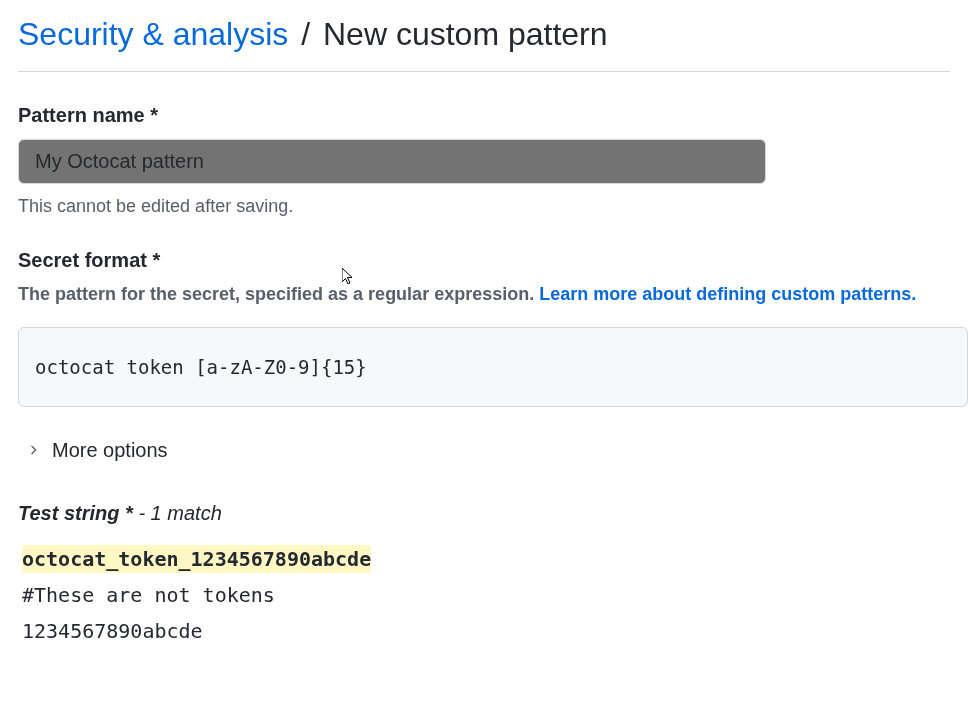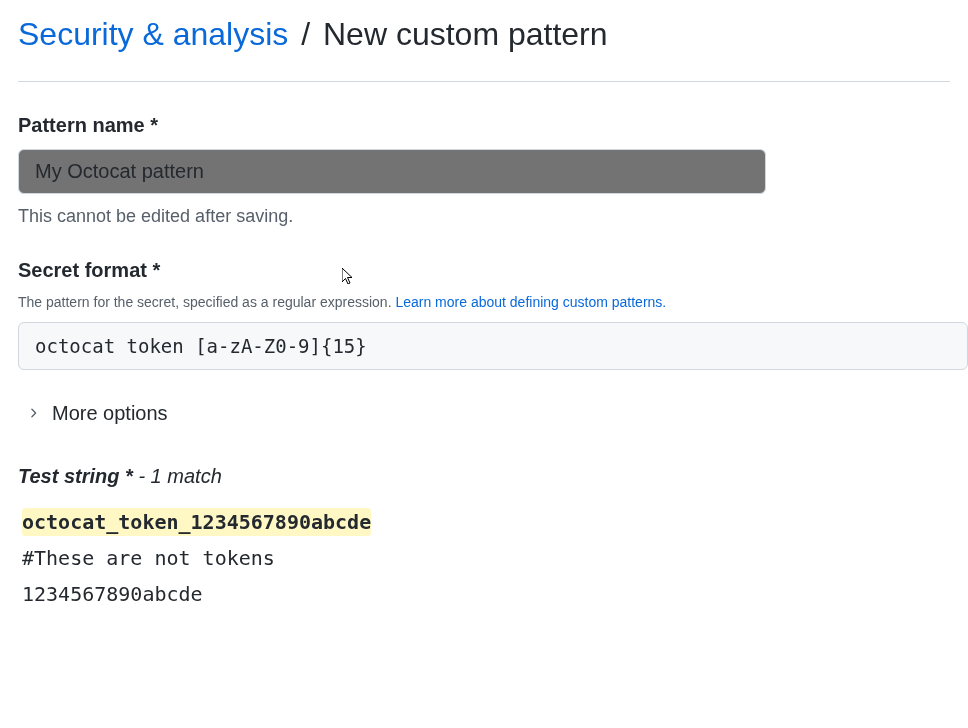--- a/index.html
+++ b/index.html
@@ -10,21 +10,21 @@
     body {
       font-family: -apple-system, BlinkMacSystemFont, "Segoe UI", Helvetica, Arial, sans-serif;
       color: #24292f;
       background: #ffffff;
       padding: 16px 18px;
       width: 968px;
     }
     .breadcrumb {
       font-size: 32px;
       font-weight: 400;
-      padding-bottom: 28px;
+      padding-bottom: 18px;
       border-bottom: 1px solid #d0d7de;
       margin-bottom: 32px;
     }
     .breadcrumb-link {
       color: #0969da;
       text-decoration: none;
     }
     .breadcrumb-sep {
       color: #24292f;
       margin: 0 4px;
@@ -55,28 +55,29 @@
     .help-text {
       font-size: 18px;
       color: #57606a;
       margin-top: 12px;
     }
     .learn-more {
       color: #0969da;
       text-decoration: none;
     }
     .secret-format-help {
-      font-size: 14px;
+      font-size: 18px;
       color: #57606a;
       margin-top: 8px;
-      margin-bottom: 12px;
+      margin-bottom: 22px;
+      font-weight: bold;
     }
     .code-input {
       width: 950px;
-      padding: 12px 16px;
+      padding: 28px 16px;
       font-family: ui-monospace, SFMono-Regular, "SF Mono", Menlo, Consolas, monospace;
       font-size: 19px;
       color: #24292f;
       background: #f6f8fa;
       border: 1px solid #d0d7de;
       border-radius: 6px;
       outline: none;
     }
     .more-options {
       display: flex;

